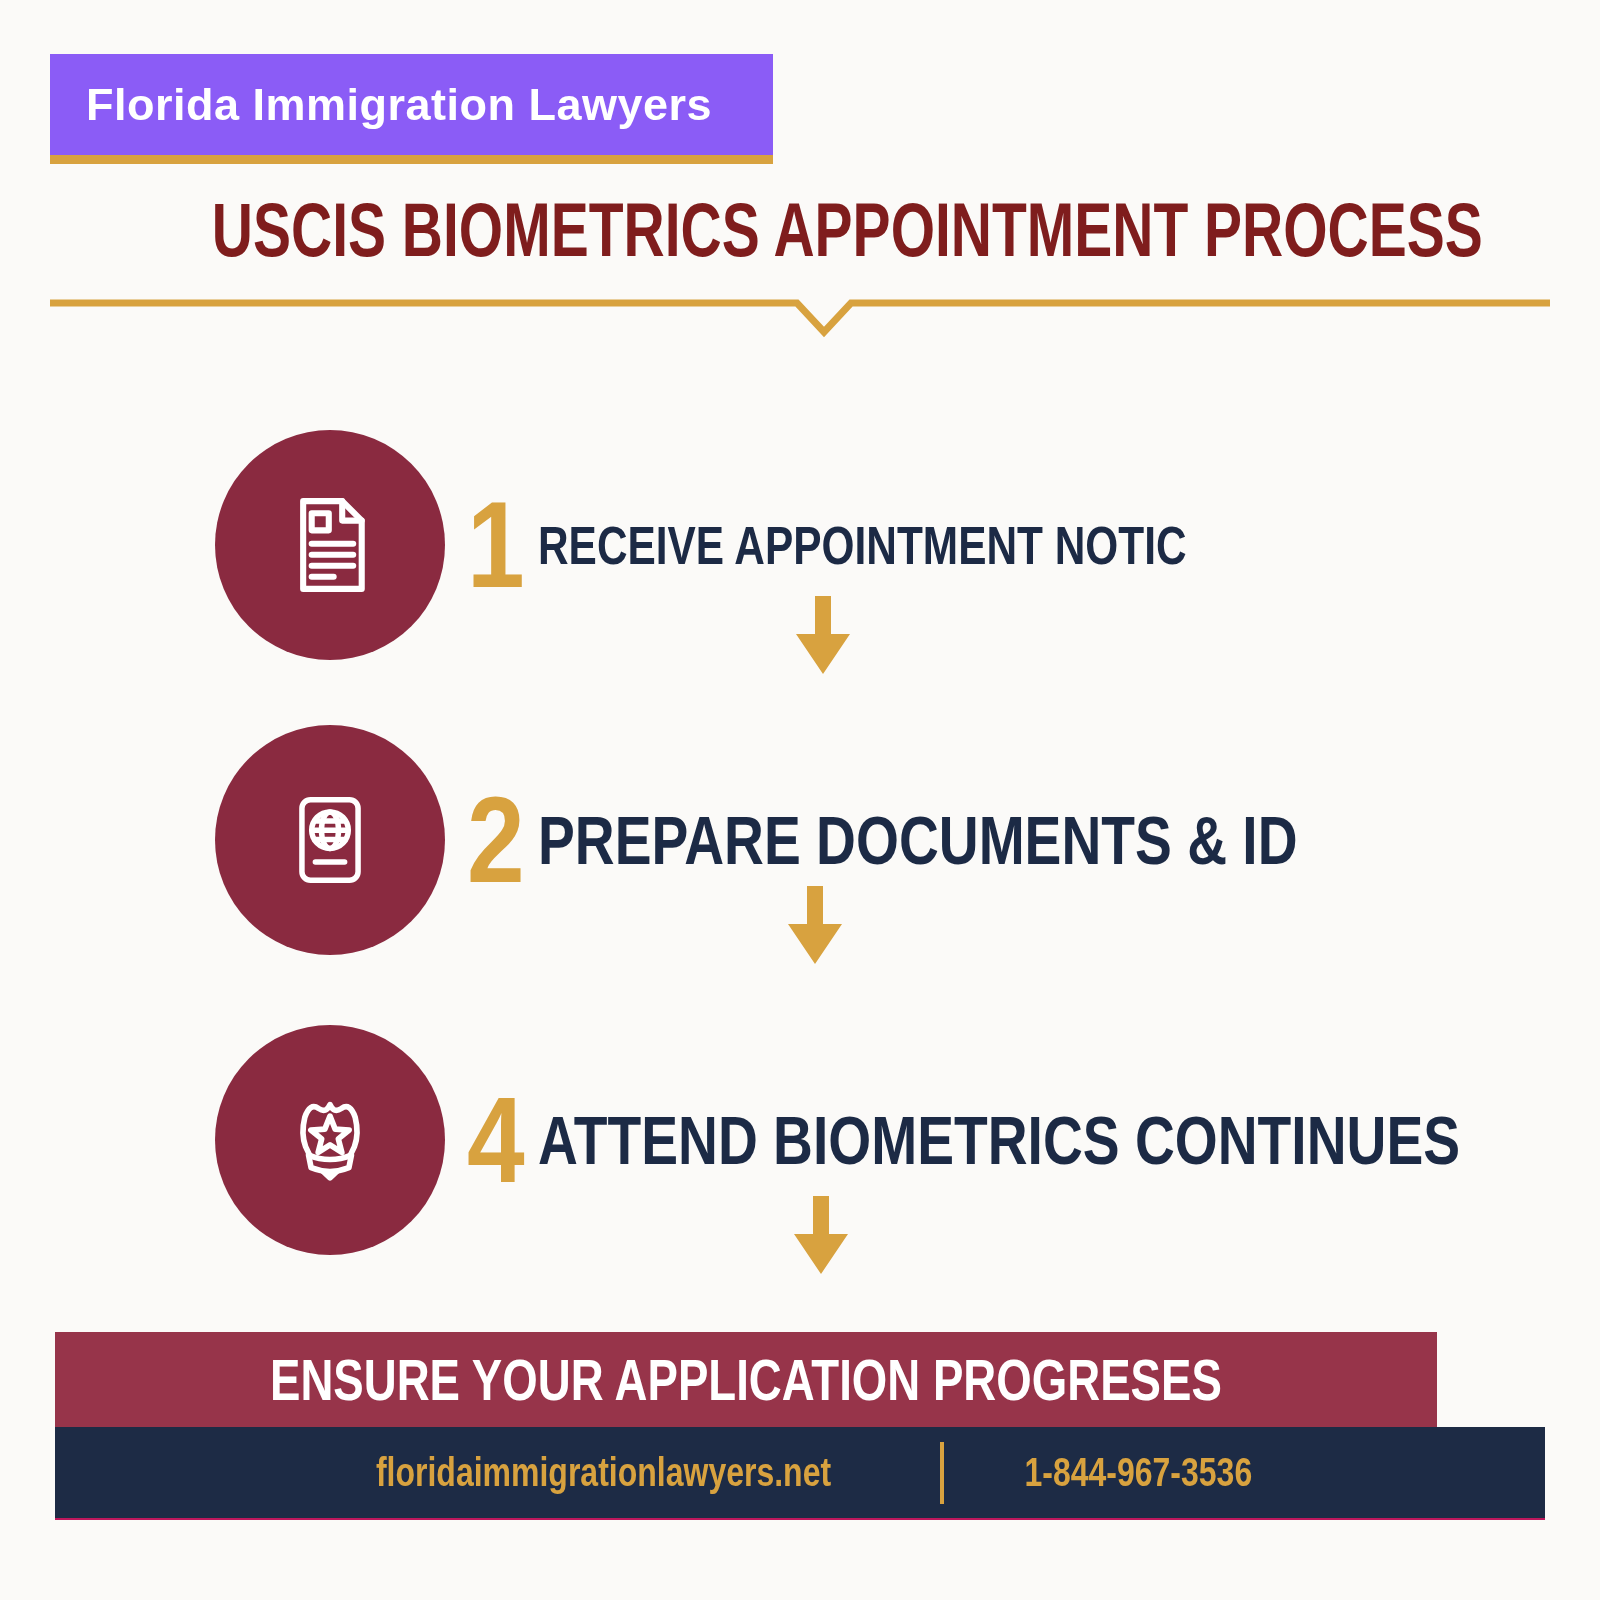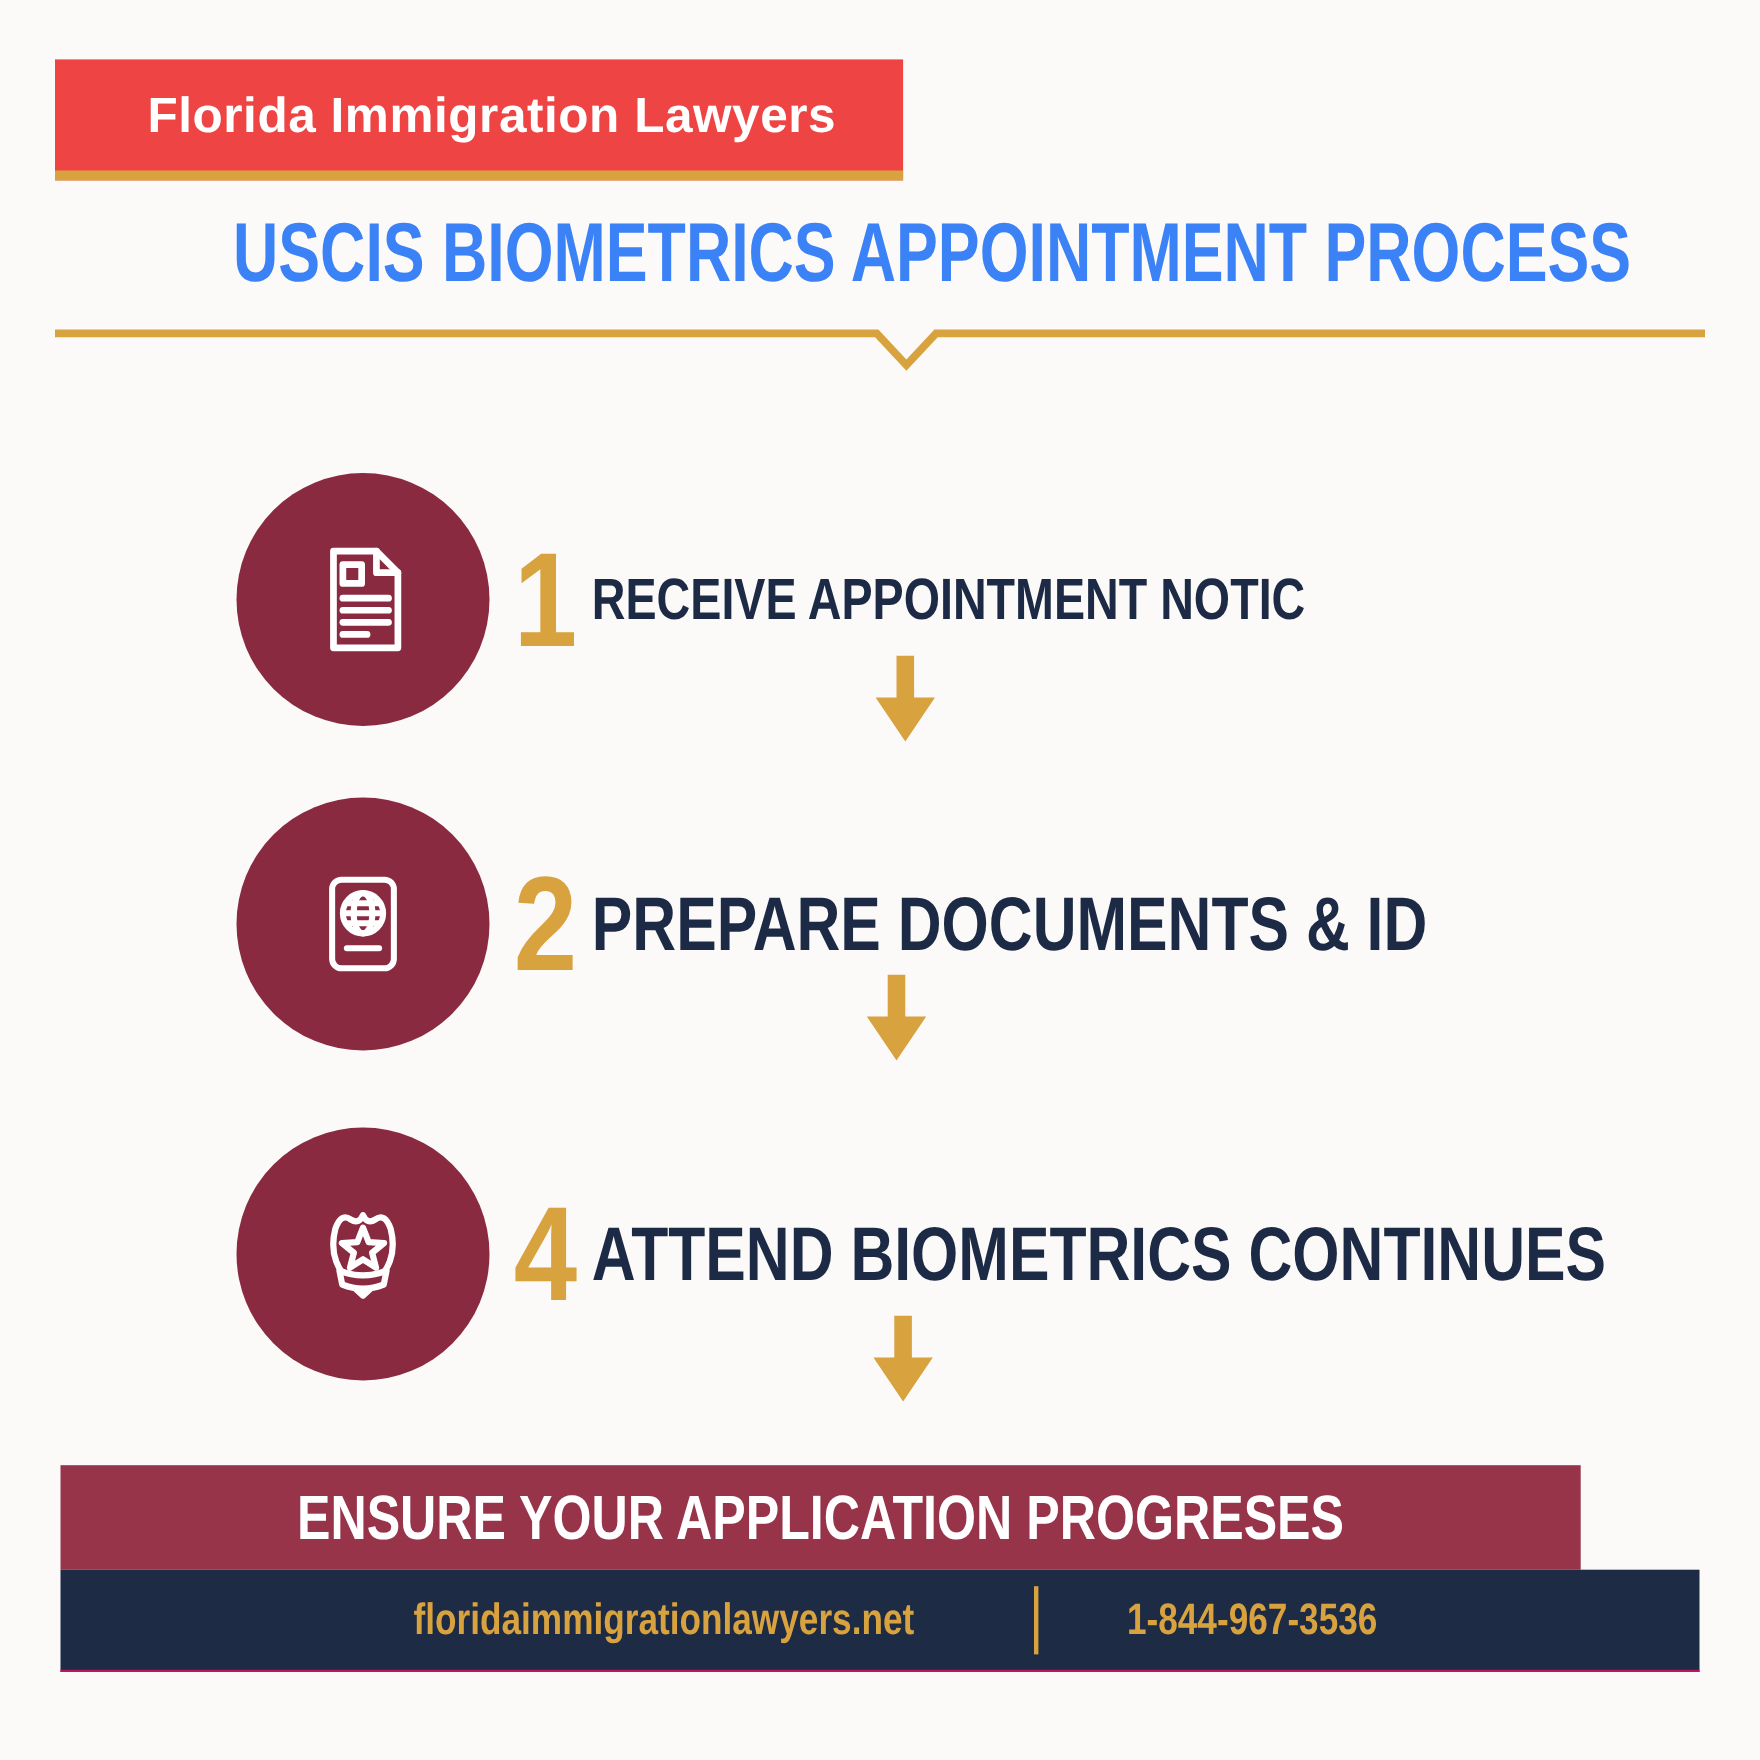--- a/index.html
+++ b/index.html
@@ -4,31 +4,31 @@
 <style>
   html,body { margin:0; padding:0; }
   .canvas {
     position:relative; width:1600px; height:1600px;
     background:#fbfaf8; overflow:hidden;
     font-family:"Liberation Sans", sans-serif;
   }
   
   .brand-bar {
     position:absolute; left:50px; top:54px; width:687px; height:101px;
-    background:#ef4444; border-bottom:9px solid #d8a23f;
-    display:flex; align-items:center; padding-left:84px;
+    background:#8b5cf6; border-bottom:9px solid #d8a23f;
+    display:flex; align-items:center; padding-left:36px;
   }
   .brand-bar .brand-name {
     color:#ffffff; font-size:45px; font-weight:bold; white-space:nowrap;
     letter-spacing:0.5px;
   }
   
   .title {
     position:absolute; left:0; top:186px; width:1600px; margin:0;
-    text-align:center; color:#3b82f6; font-size:76px; font-weight:bold;
+    text-align:center; color:#7f1d1d; font-size:76px; font-weight:bold;
   }
   .title .condensed { display:inline-block; transform:scaleX(0.75); transform-origin:50% 50%; white-space:nowrap; }
   
   .divider { position:absolute; left:0; top:296px; width:1600px; height:46px; }
   
   .step { position:absolute; left:0; width:1600px; height:230px; }
   .step-1 { top:430px; } .step-2 { top:725px; } .step-3 { top:1025px; }
   .step-circle {
     position:absolute; left:215px; top:0; width:230px; height:230px;
     border-radius:50%; background:#8a2a40;

